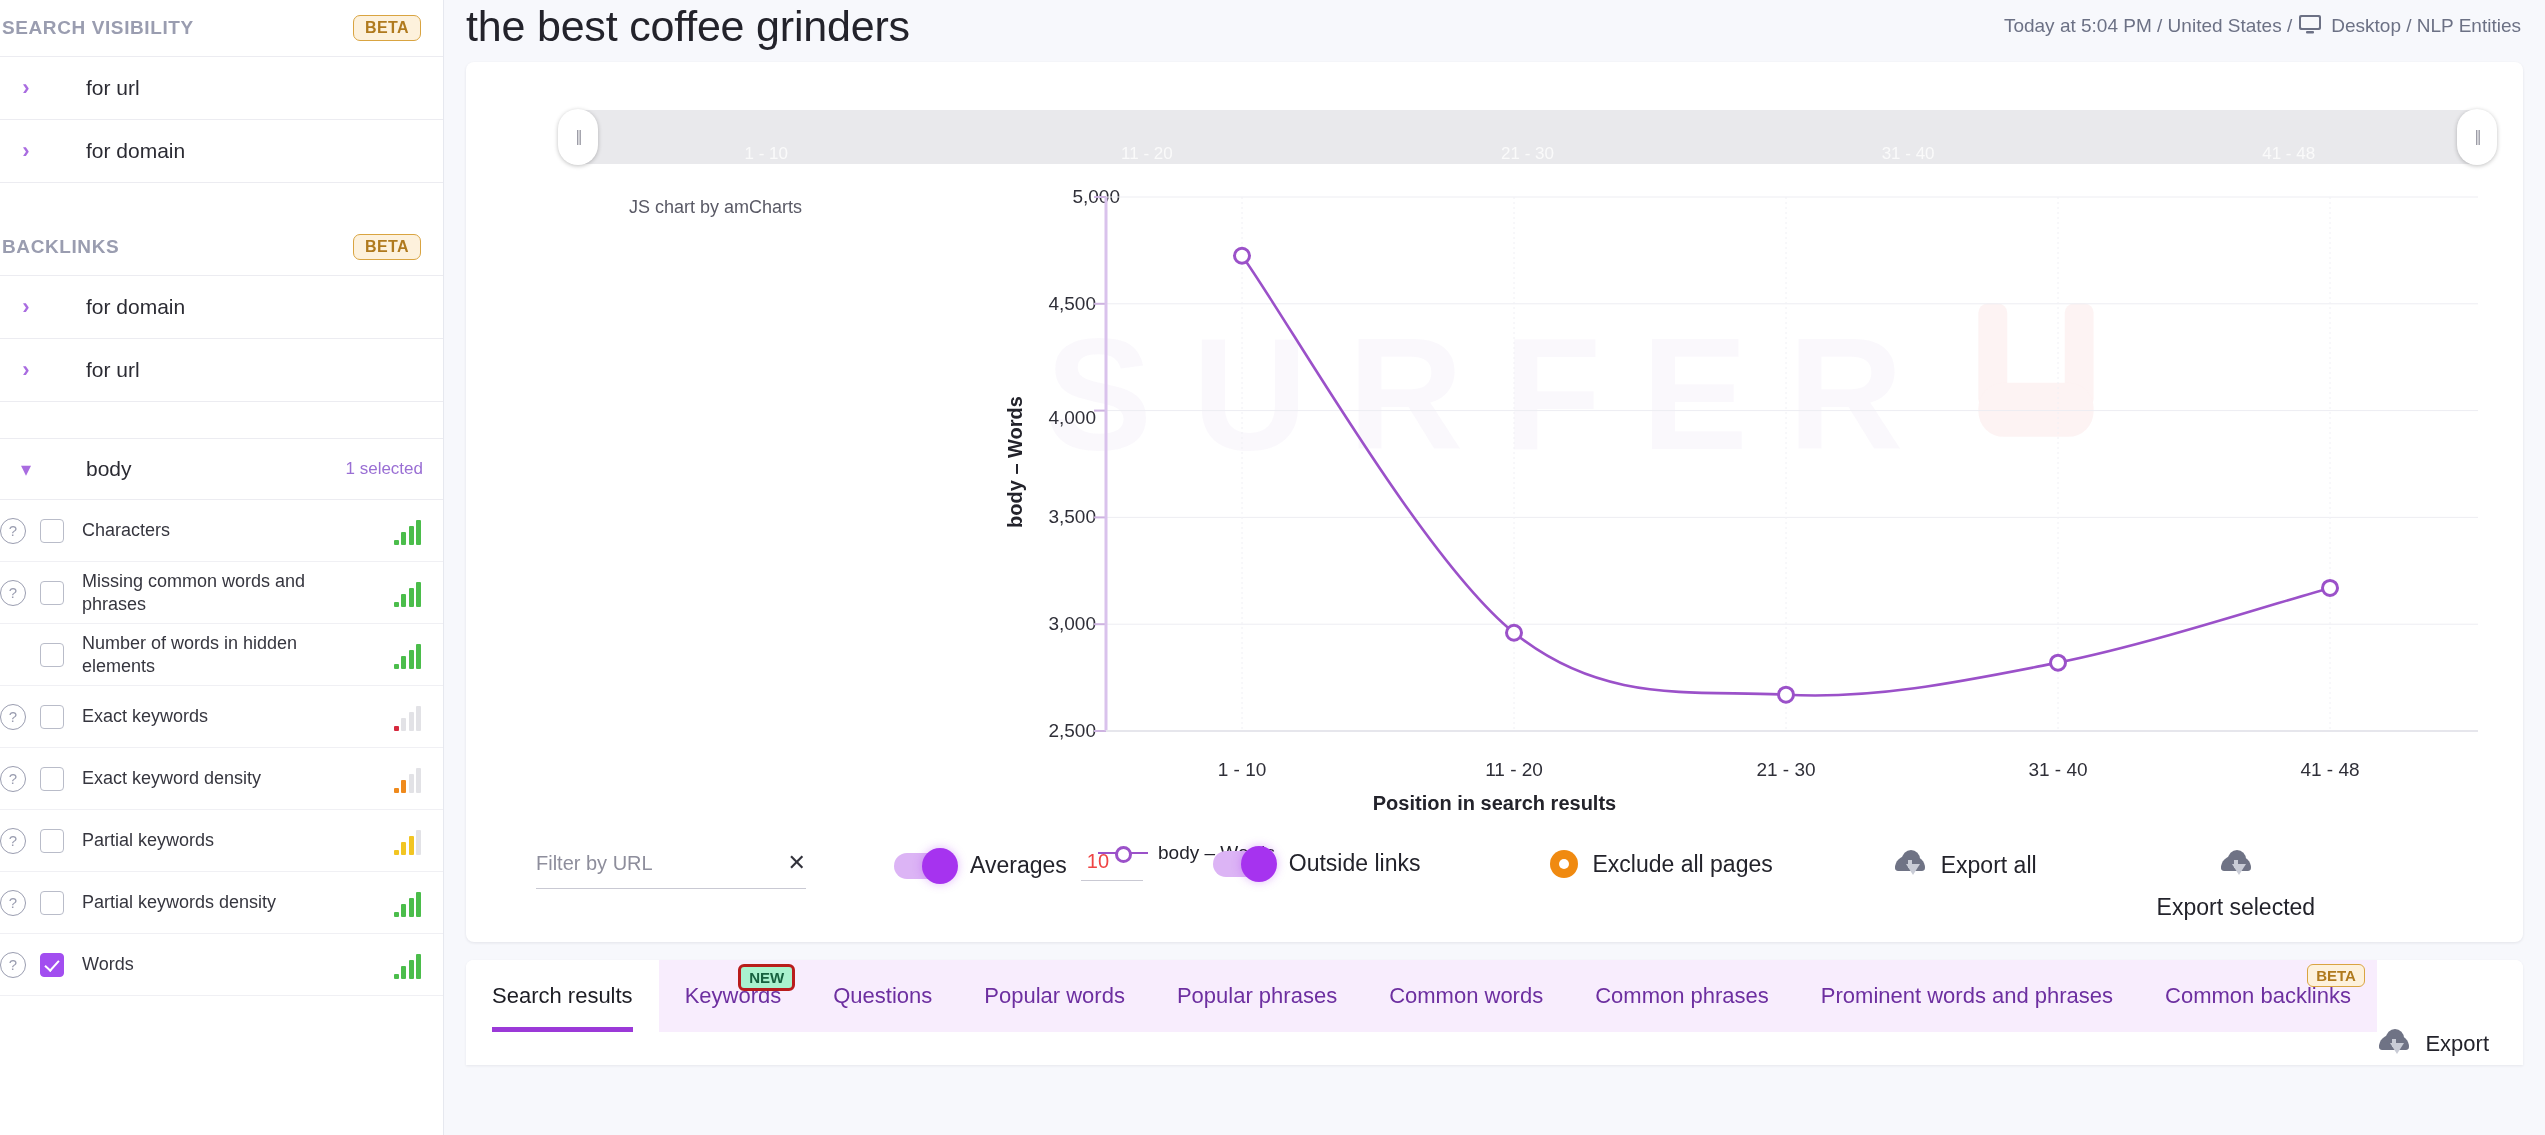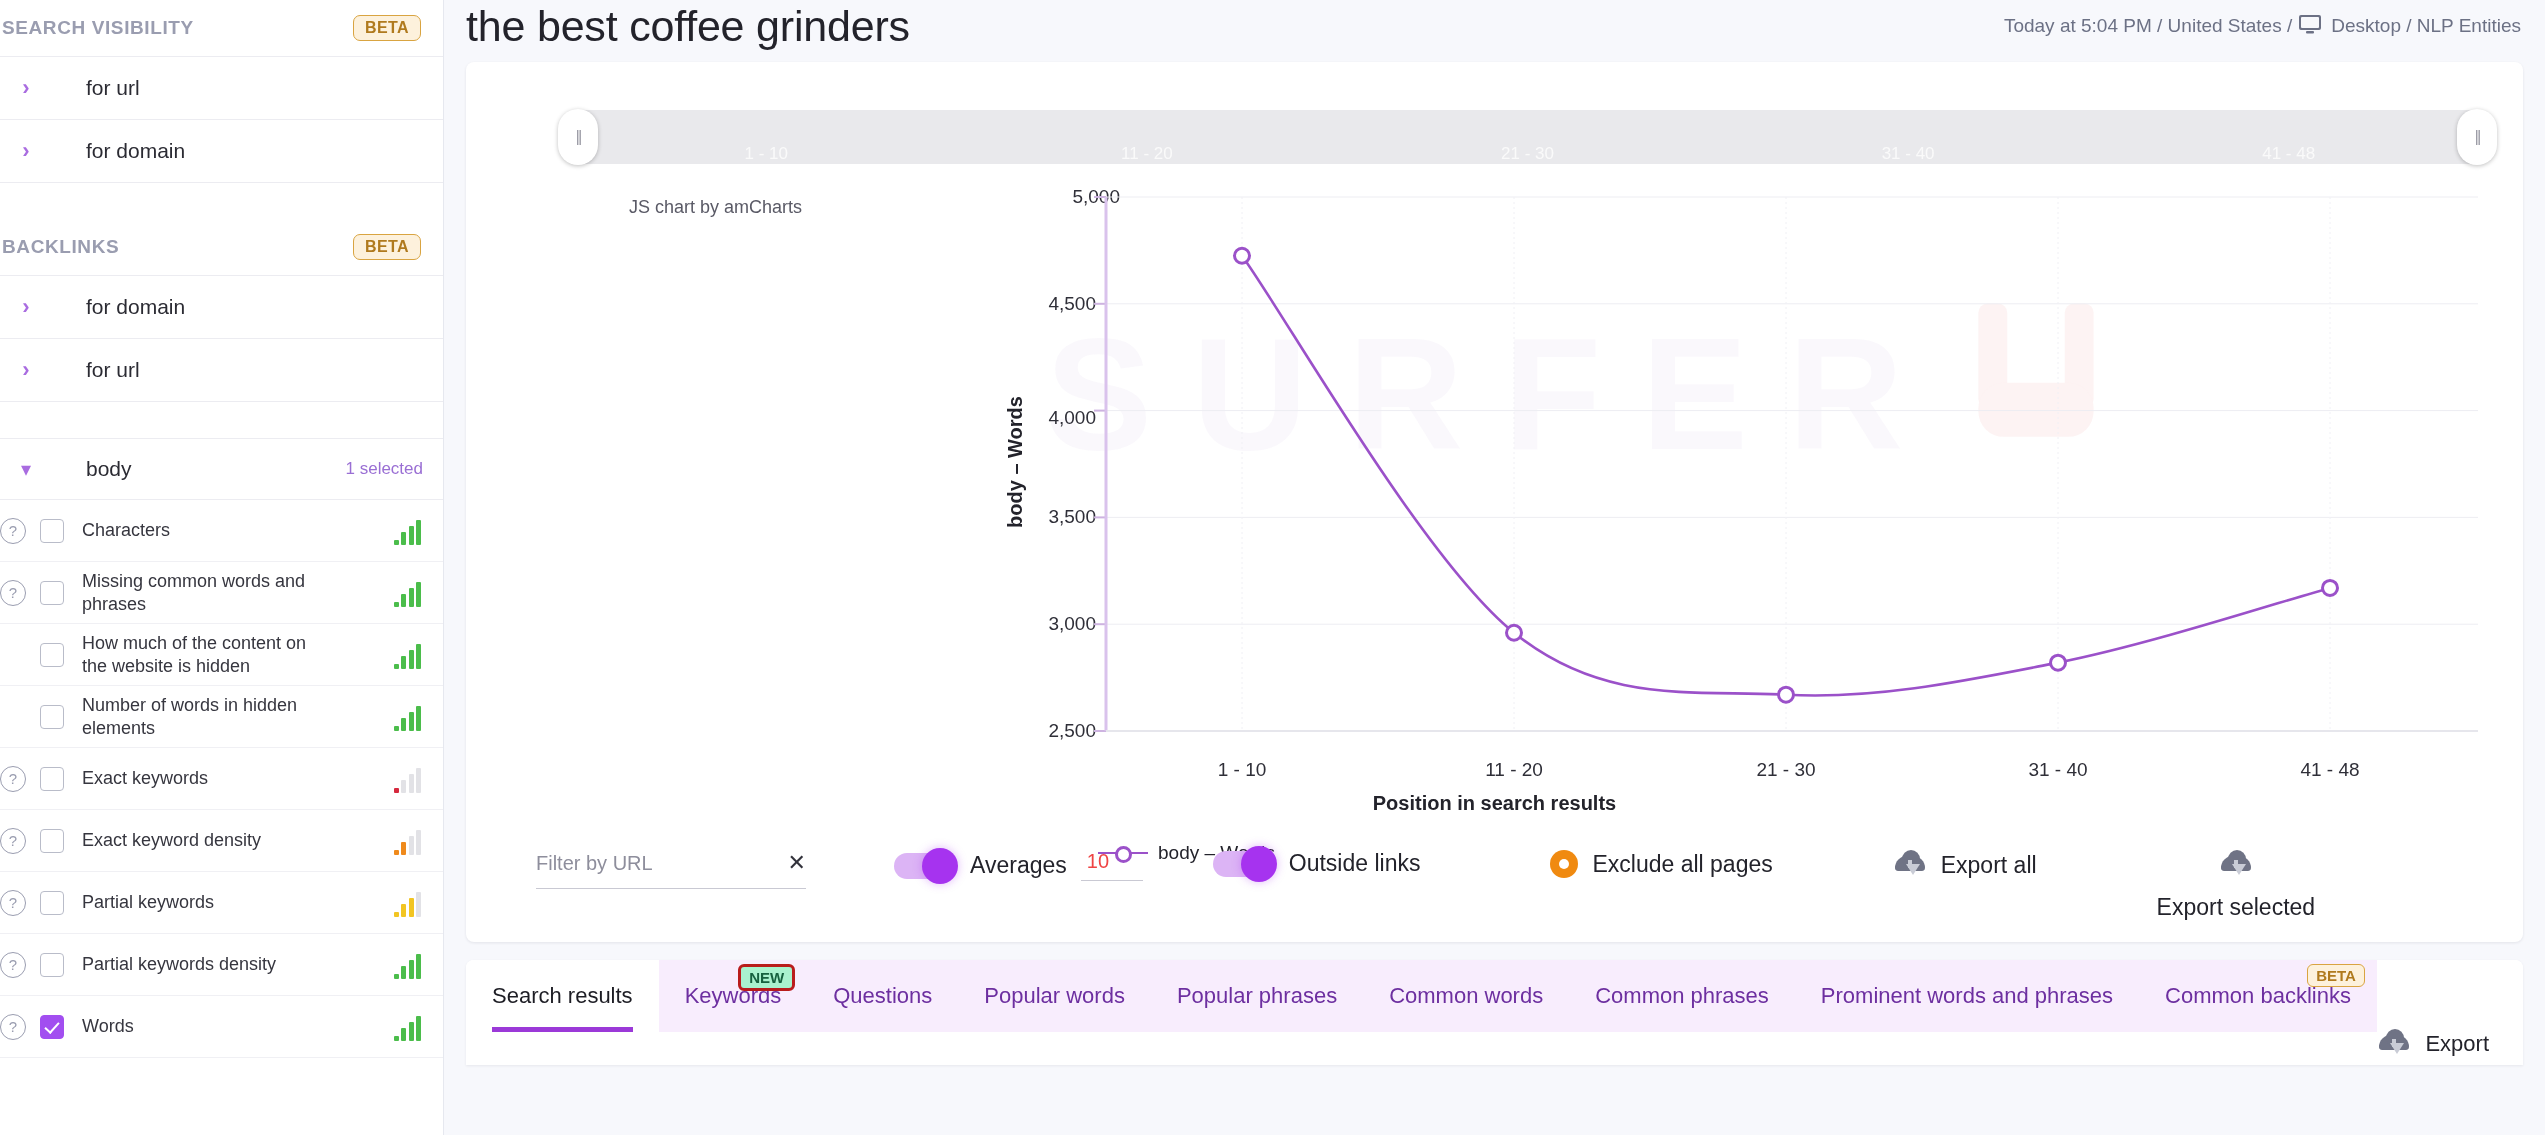--- a/index.html
+++ b/index.html
@@ -259,31 +259,20 @@
             <i style="height: 5px; background: rgb(75, 189, 75); width: 5px;"></i>
             <i style="height: 13px; background: rgb(75, 189, 75);"></i>
             <i style="height: 19px; background: rgb(75, 189, 75);"></i>
             <i style="height: 25px; background: rgb(75, 189, 75);"></i>
           </span>
         </div>
         <div class="item-row">
           <span class="q-icon">?</span>
           <span class="cbox"></span>
           <span class="item-label">Missing common words and phrases</span>
-          <span class="bars">
-            <i style="height: 5px; background: rgb(75, 189, 75); width: 5px;"></i>
-            <i style="height: 13px; background: rgb(75, 189, 75);"></i>
-            <i style="height: 19px; background: rgb(75, 189, 75);"></i>
-            <i style="height: 25px; background: rgb(75, 189, 75);"></i>
-          </span>
-        </div>
-        <div class="item-row">
-          <span class="q-spacer"></span>
-          <span class="cbox"></span>
-          <span class="item-label">How much of the content on the website is hidden</span>
           <span class="bars">
             <i style="height: 5px; background: rgb(75, 189, 75); width: 5px;"></i>
             <i style="height: 13px; background: rgb(75, 189, 75);"></i>
             <i style="height: 19px; background: rgb(75, 189, 75);"></i>
             <i style="height: 25px; background: rgb(75, 189, 75);"></i>
           </span>
         </div>
         <div class="item-row">
           <span class="q-spacer"></span>
           <span class="cbox"></span>

